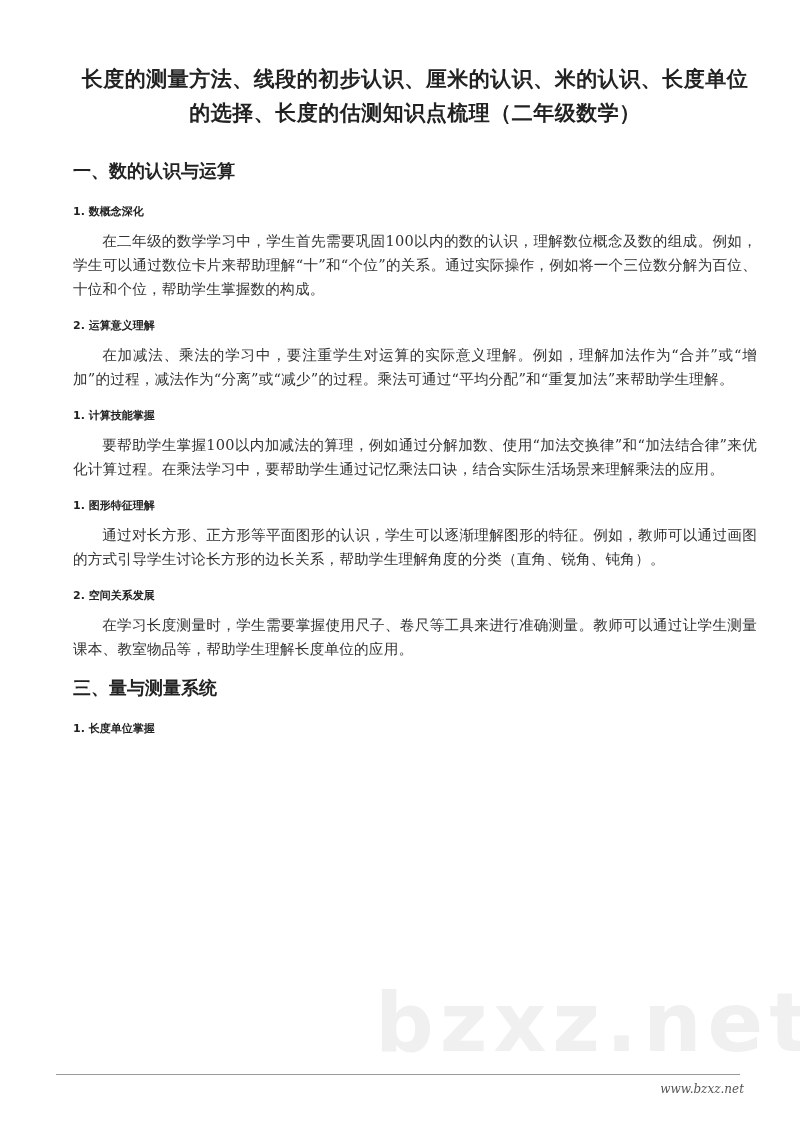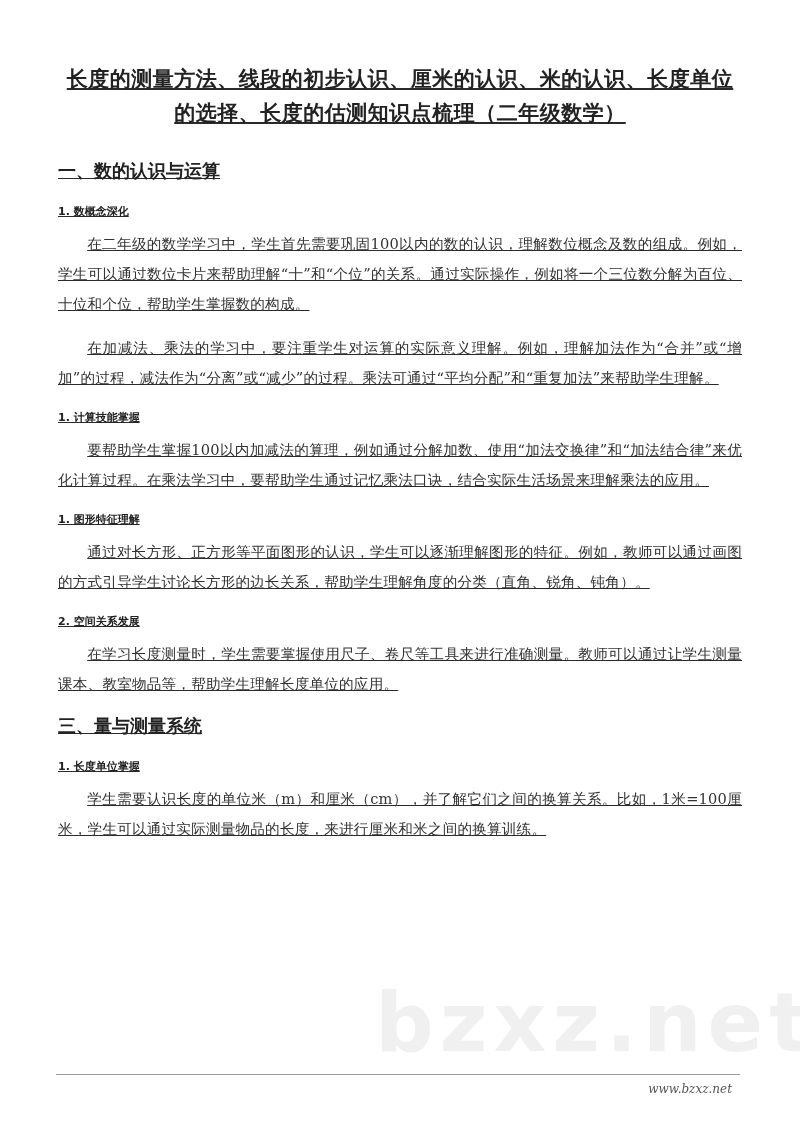--- a/index.html
+++ b/index.html
@@ -1,62 +1,62 @@
 <!DOCTYPE html>
 <html><head>
 <meta charset="utf-8">
 <style>
   html, body { margin: 0; padding: 0; background: #ffffff; }
   body { width: 800px; height: 1130px; position: relative; overflow: hidden;
          font-family: "DejaVu Serif", "Liberation Serif", serif; color: #2a2a2a; }
-  .page { position: absolute; left: 58px; top: 62px; width: 684px; text-decoration: underline; }
+  .page { position: absolute; left: 73px; top: 62px; width: 684px; }
   .doc-title { font-family: "DejaVu Sans", "Liberation Sans", sans-serif; font-weight: bold;
                font-size: 21px; line-height: 34px; text-align: center; color: #222;
                margin: 0 0 28px 0; letter-spacing: 0.5px; }
   .section-title { font-family: "DejaVu Sans", "Liberation Sans", sans-serif; font-weight: bold;
                    font-size: 18px; line-height: 26px; color: #222; margin: 0 0 17px 0; }
   .sub-title { font-family: "DejaVu Sans", "Liberation Sans", sans-serif; font-weight: bold;
                font-size: 11px; line-height: 22px; color: #222; margin: 0 0 6px 0; }
-  .para { font-size: 14.6px; line-height: 30px; color: #333; margin: 0 0 14px 0;
+  .para { font-size: 14.6px; line-height: 24px; color: #333; margin: 0 0 14px 0;
           text-indent: 2em; text-align: justify; letter-spacing: 0.2px; }
   .section { margin-bottom: 10px; }
   .footer-line { position: absolute; left: 56px; top: 1074px; width: 684px; height: 0;
                  border-top: 1.5px solid #9a9a9a; }
-  .footer-url { position: absolute; right: 68px; top: 1082px; font-style: italic;
+  .footer-url { position: absolute; right: 56px; top: 1082px; font-style: italic;
                 font-family: "DejaVu Serif", "Liberation Serif", serif; font-size: 12px; color: #555; }
   .watermark { position: absolute; left: 375px; top: 975px; font-family: "DejaVu Sans", "Liberation Sans", sans-serif;
                font-weight: bold; font-size: 82px; color: #f0f0f0; letter-spacing: 6px; z-index: 0;
                pointer-events: none; }
   .page { z-index: 1; }
 </style>
 </head>
 <body>
 
 <div class="watermark">bzxz.net</div>
 
 <div class="page">
   <h1 class="doc-title">长度的测量方法、线段的初步认识、厘米的认识、米的认识、长度单位的选择、长度的估测知识点梳理（二年级数学）</h1>
 
   <div class="section">
     <h2 class="section-title">一、数的认识与运算</h2>
     <h3 class="sub-title">1. 数概念深化</h3>
     <p class="para">在二年级的数学学习中，学生首先需要巩固100以内的数的认识，理解数位概念及数的组成。例如，学生可以通过数位卡片来帮助理解“十”和“个位”的关系。通过实际操作，例如将一个三位数分解为百位、十位和个位，帮助学生掌握数的构成。</p>
+    <h3 class="sub-title">2. 运算意义理解</h3>
     <p class="para">在加减法、乘法的学习中，要注重学生对运算的实际意义理解。例如，理解加法作为“合并”或“增加”的过程，减法作为“分离”或“减少”的过程。乘法可通过“平均分配”和“重复加法”来帮助学生理解。</p>
     <h3 class="sub-title">1. 计算技能掌握</h3>
     <p class="para">要帮助学生掌握100以内加减法的算理，例如通过分解加数、使用“加法交换律”和“加法结合律”来优化计算过程。在乘法学习中，要帮助学生通过记忆乘法口诀，结合实际生活场景来理解乘法的应用。</p>
   </div>
 
   <div class="section">
     <h3 class="sub-title">1. 图形特征理解</h3>
     <p class="para">通过对长方形、正方形等平面图形的认识，学生可以逐渐理解图形的特征。例如，教师可以通过画图的方式引导学生讨论长方形的边长关系，帮助学生理解角度的分类（直角、锐角、钝角）。</p>
     <h3 class="sub-title">2. 空间关系发展</h3>
     <p class="para">在学习长度测量时，学生需要掌握使用尺子、卷尺等工具来进行准确测量。教师可以通过让学生测量课本、教室物品等，帮助学生理解长度单位的应用。</p>
   </div>
 
   <div class="section">
     <h2 class="section-title">三、量与测量系统</h2>
     <h3 class="sub-title">1. 长度单位掌握</h3>
-    <p class="para">学生需要认识长度的单位米（m）和厘米（cm），并了解它们之间的换算关系。比如，1米=100厘米，学生可以通过实际测量物品的长度，来进行厘米和米之间的换算训练。</p>
   </div>
 </div>
 
 <div class="footer-line"></div>
 <div class="footer-url">www.bzxz.net</div>
 
 </body></html>

